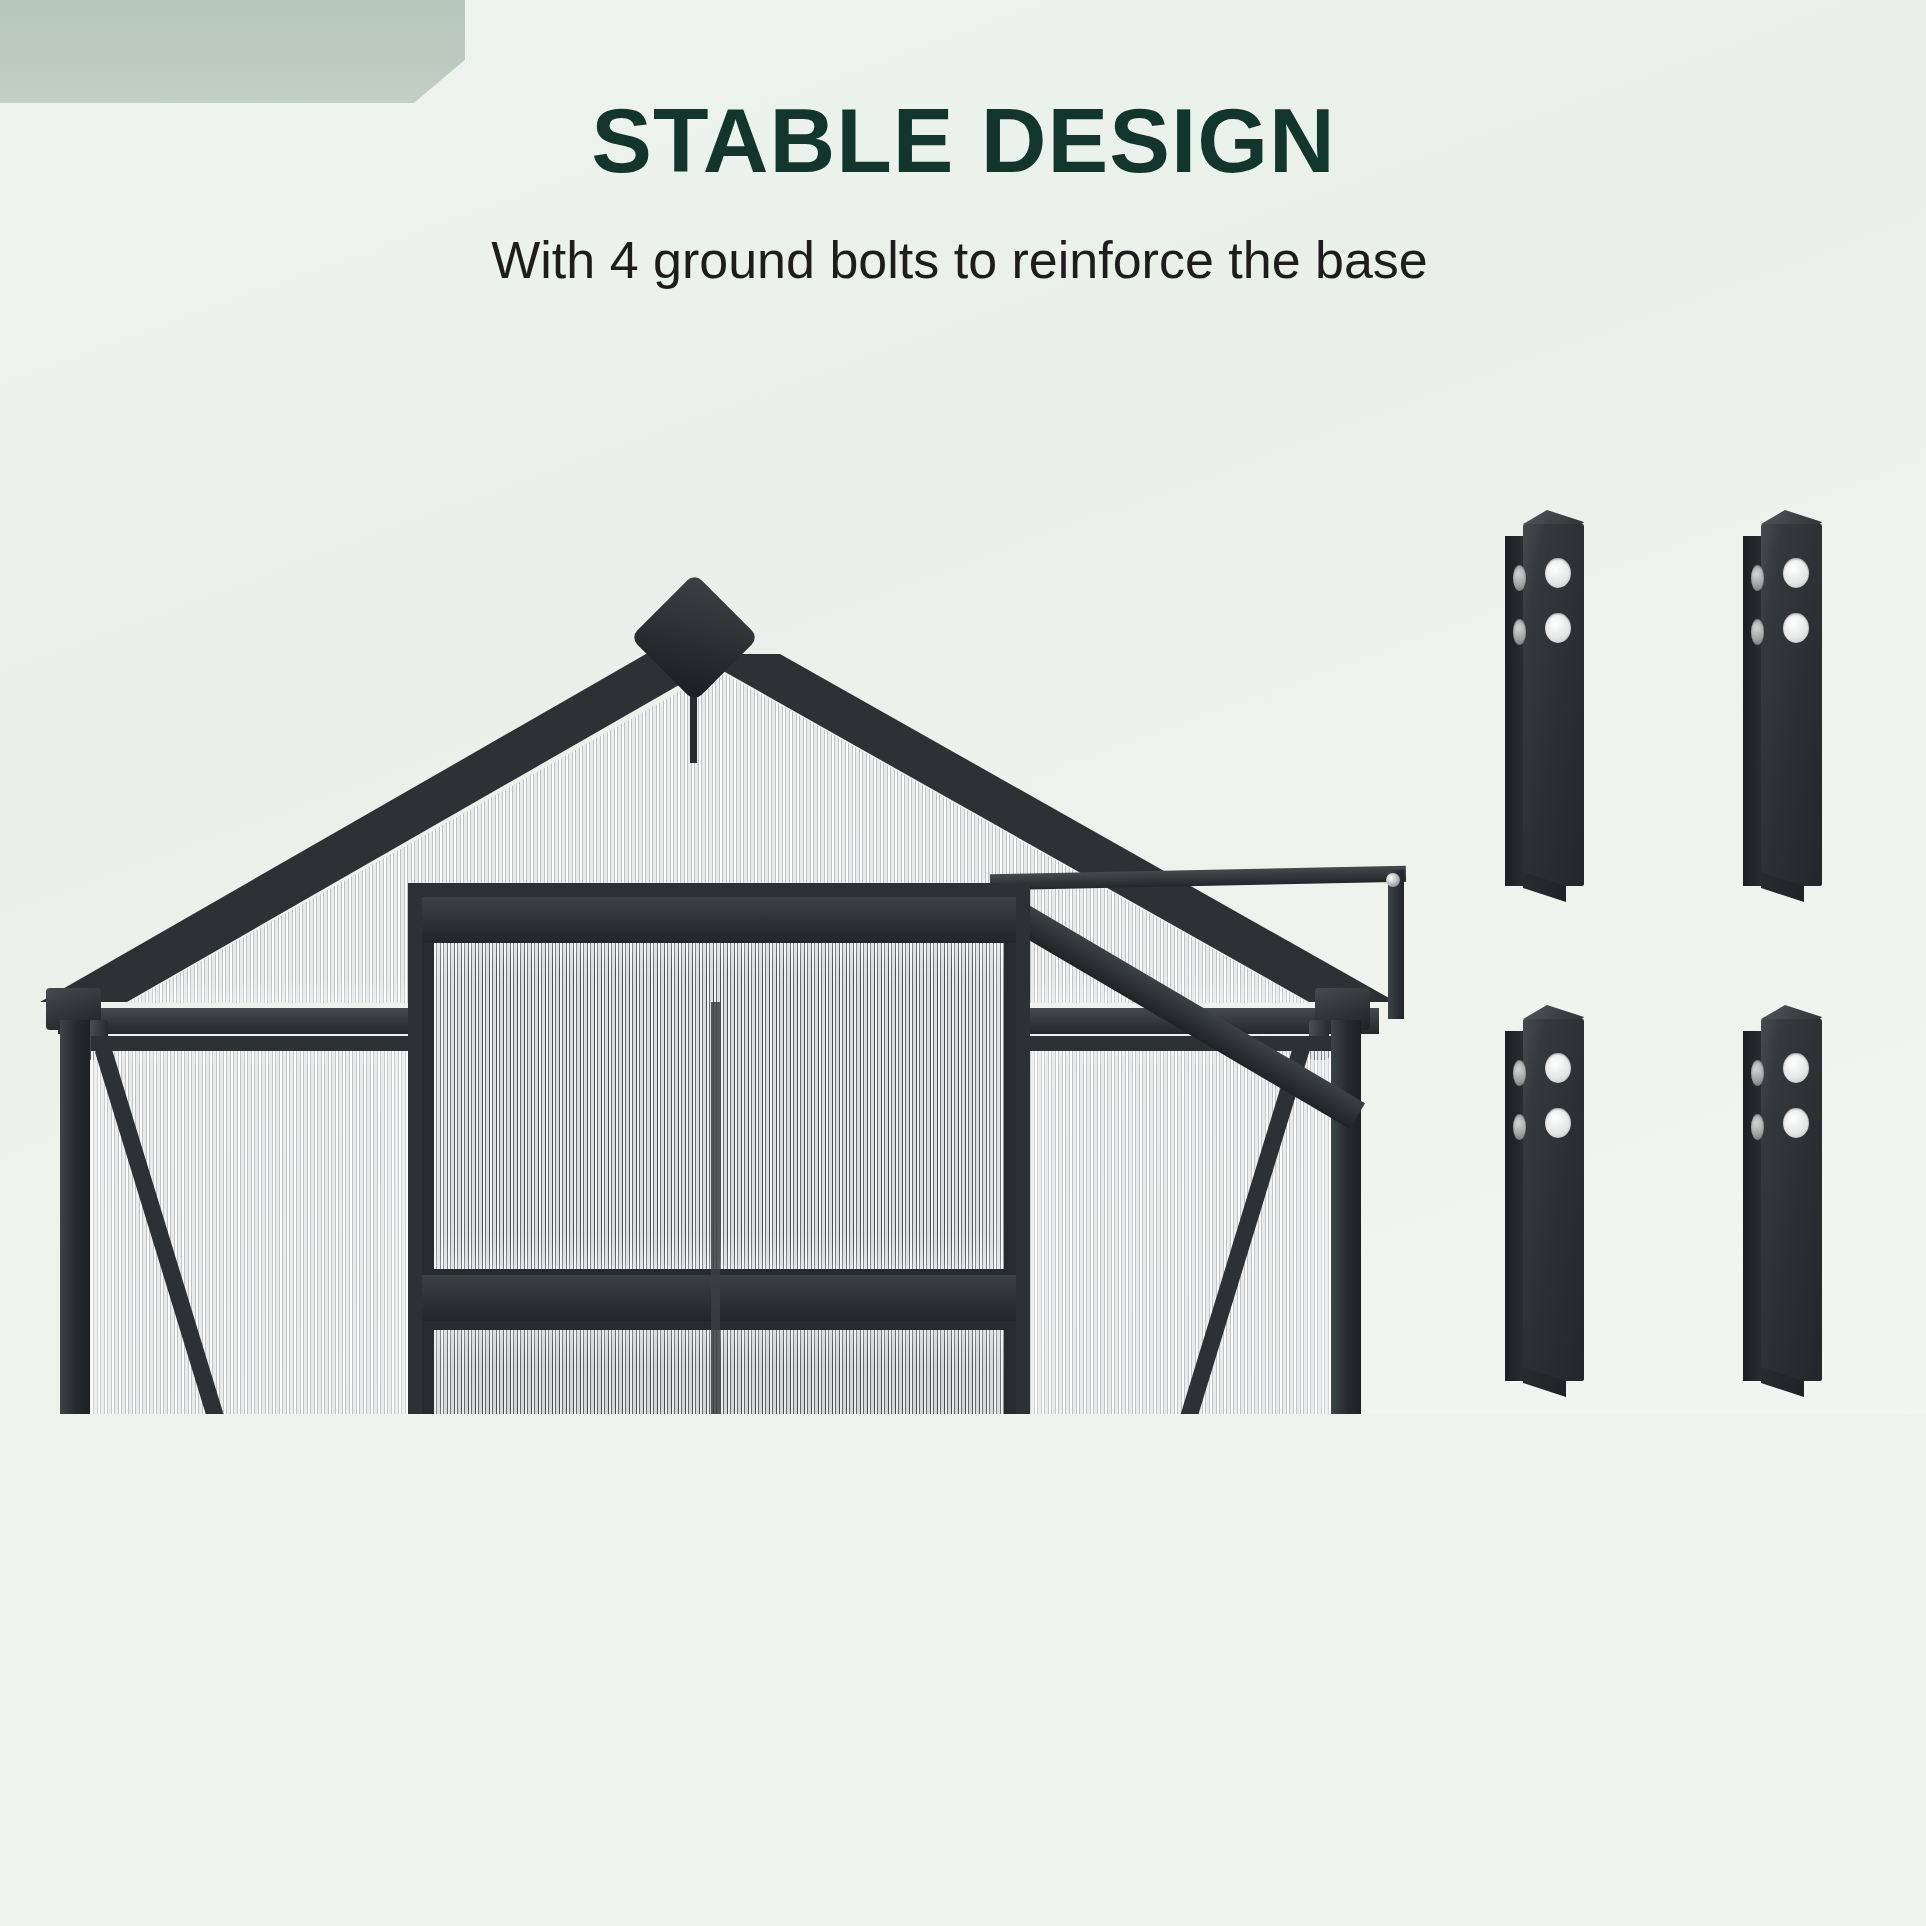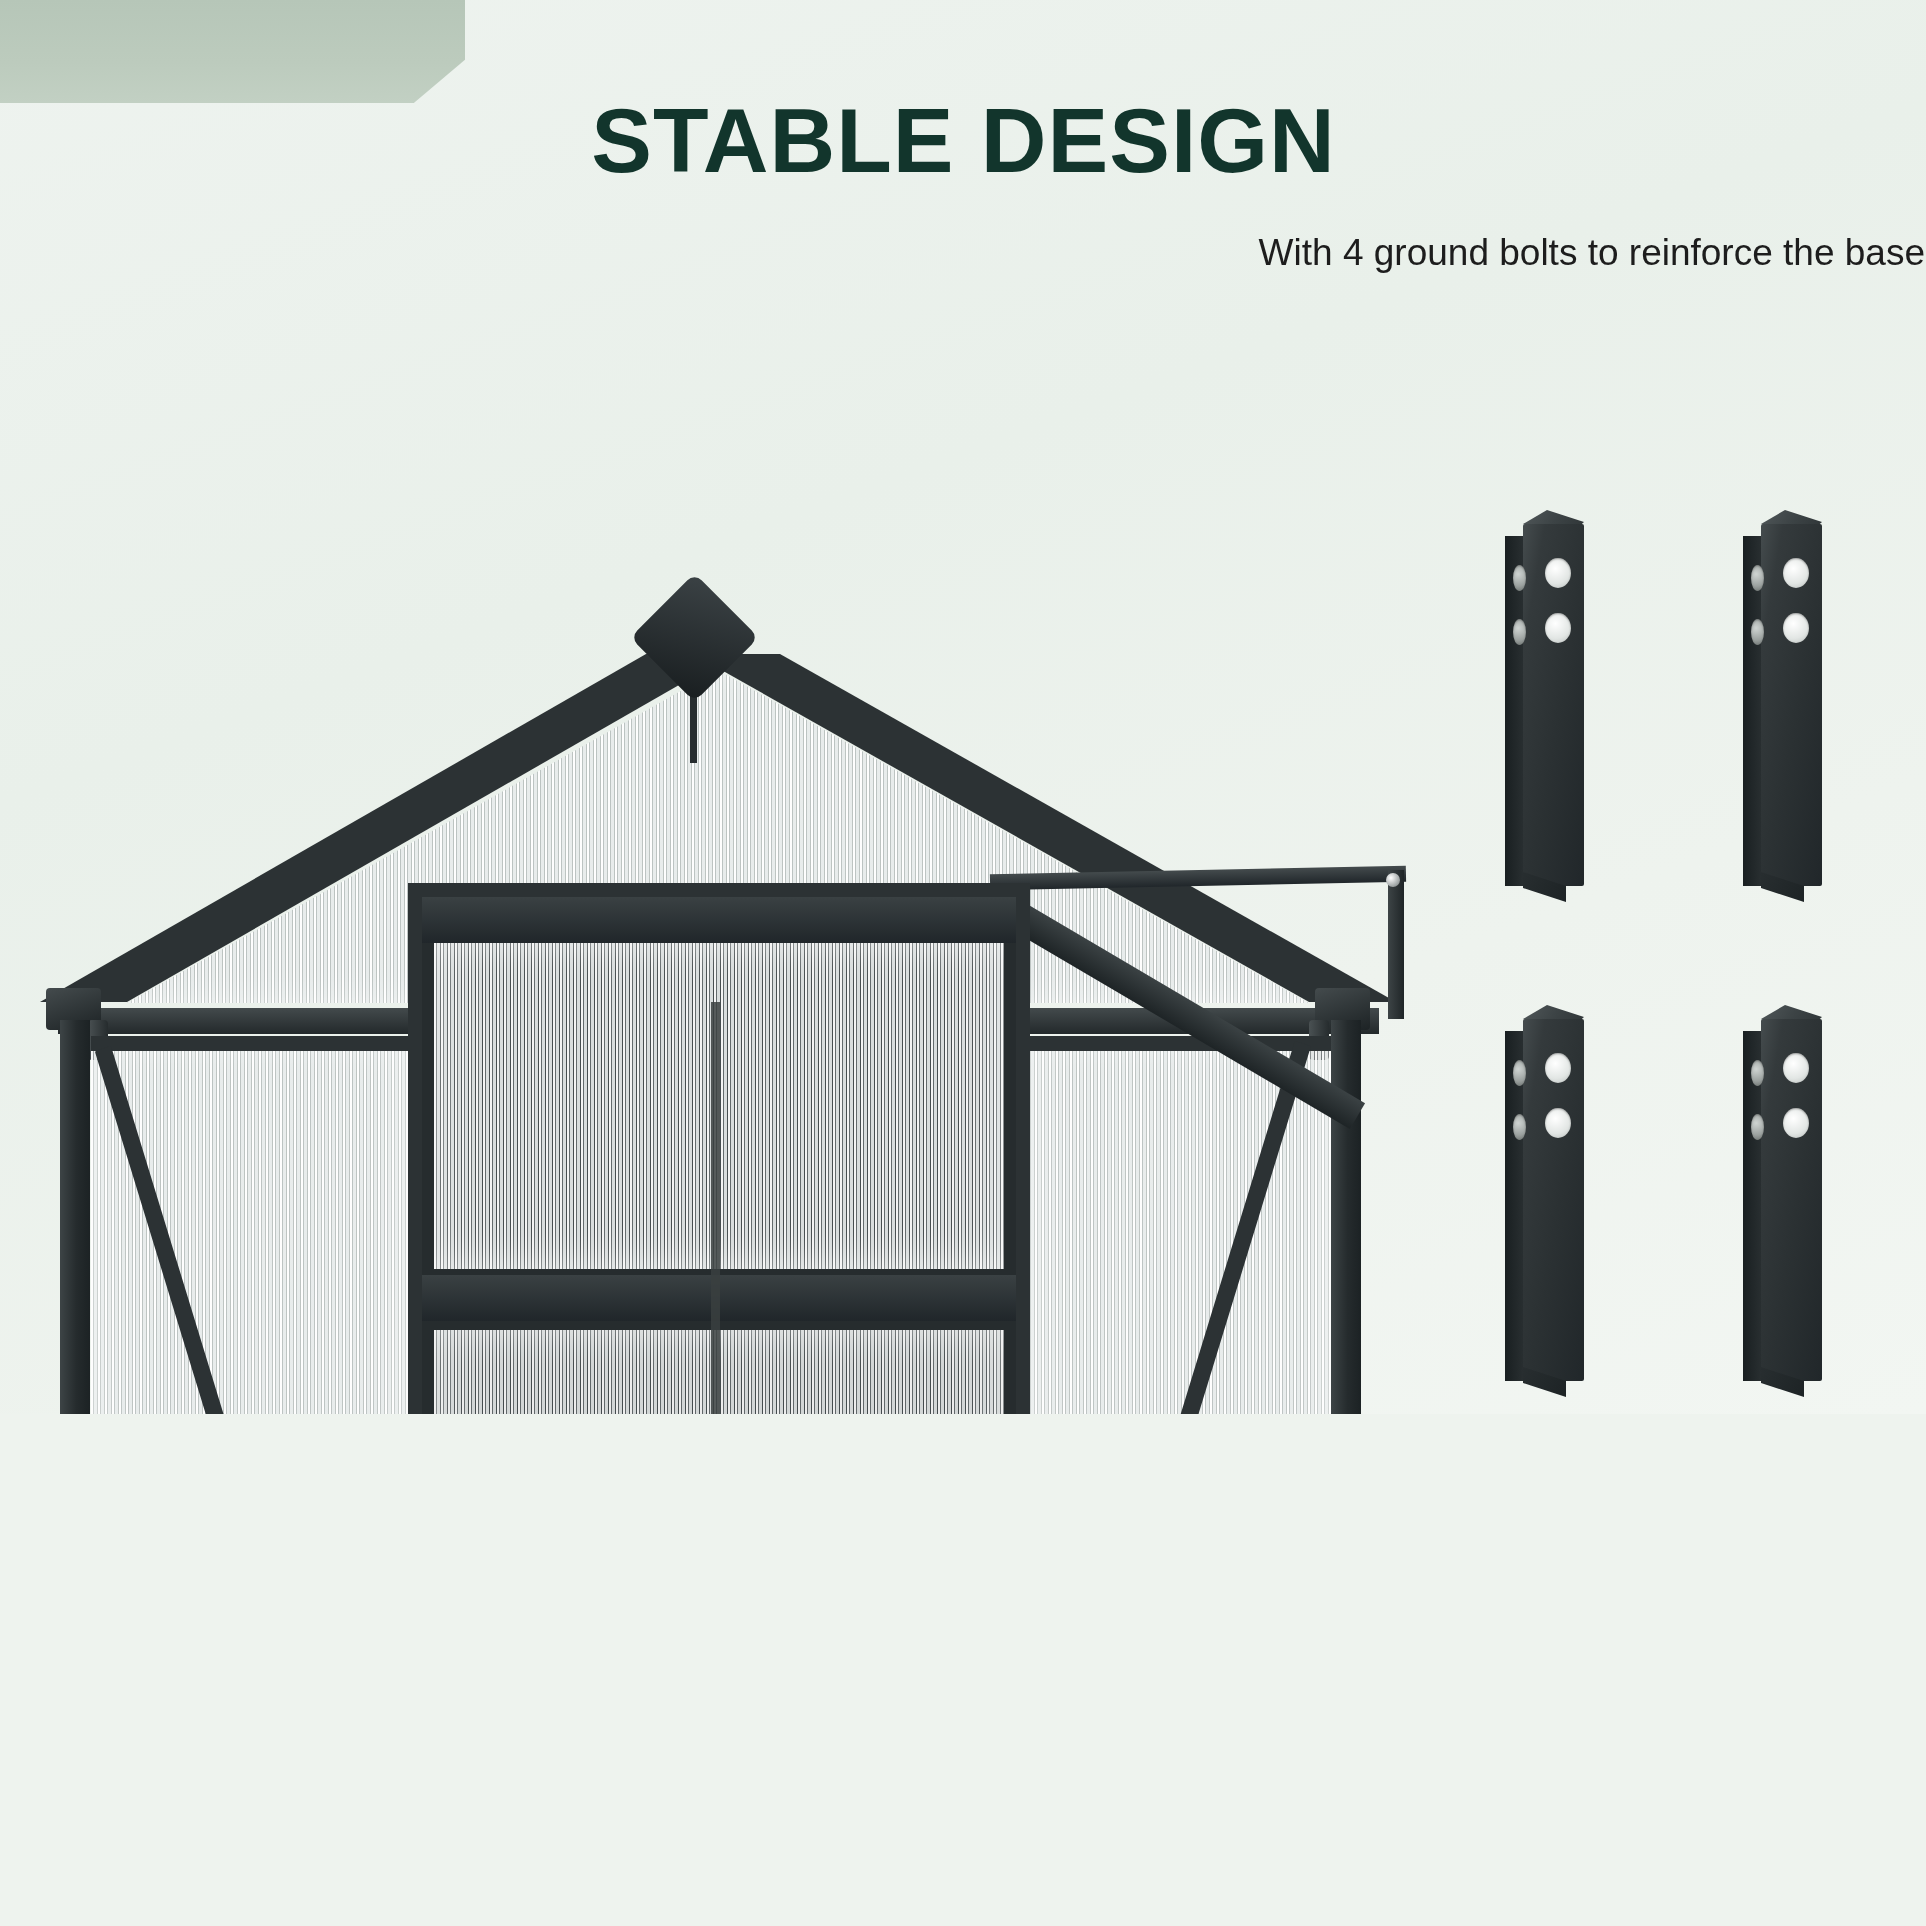--- a/index.html
+++ b/index.html
@@ -13,22 +13,22 @@
 
   
   .sage-band{position:absolute;left:0;top:0;width:465px;height:103px;
     background:linear-gradient(180deg,#b6c6b8 0%,#bccbbd 60%,#c2d0c3 100%);
     clip-path:polygon(0 0,100% 0,100% 58%,89% 100%,0 100%);}
 
   
   .title{position:absolute;left:0;right:0;top:95px;text-align:center;
     font-size:91px;font-weight:700;letter-spacing:1px;color:#12352c;
     line-height:1;white-space:nowrap;}
-  .subtitle{position:absolute;left:0;right:2px;top:234px;text-align:right;
-    font-size:37px;font-weight:400;color:#1d1d1d;line-height:1;white-space:nowrap;}
+  .subtitle{position:absolute;left:0;right:8px;top:234px;text-align:center;
+    font-size:52px;font-weight:400;color:#1d1d1d;line-height:1;white-space:nowrap;}
 
   
   .grass-band{position:absolute;left:0;top:1564px;width:1927px;height:127px;
     background:
       repeating-linear-gradient(84deg,rgba(255,255,255,.10) 0 2px,rgba(0,0,0,.05) 2px 5px),
       repeating-linear-gradient(96deg,rgba(0,0,0,.08) 0 3px,rgba(255,255,255,.07) 3px 7px),
       linear-gradient(180deg,#d7e3cf 0%,#9ecb53 26%,#78c231 50%,#5fae24 78%,#3f7d17 100%);
     filter:saturate(1.08);}
   .grass-band:after{content:"";position:absolute;left:0;right:0;top:-26px;height:40px;
     background:repeating-linear-gradient(91deg,

